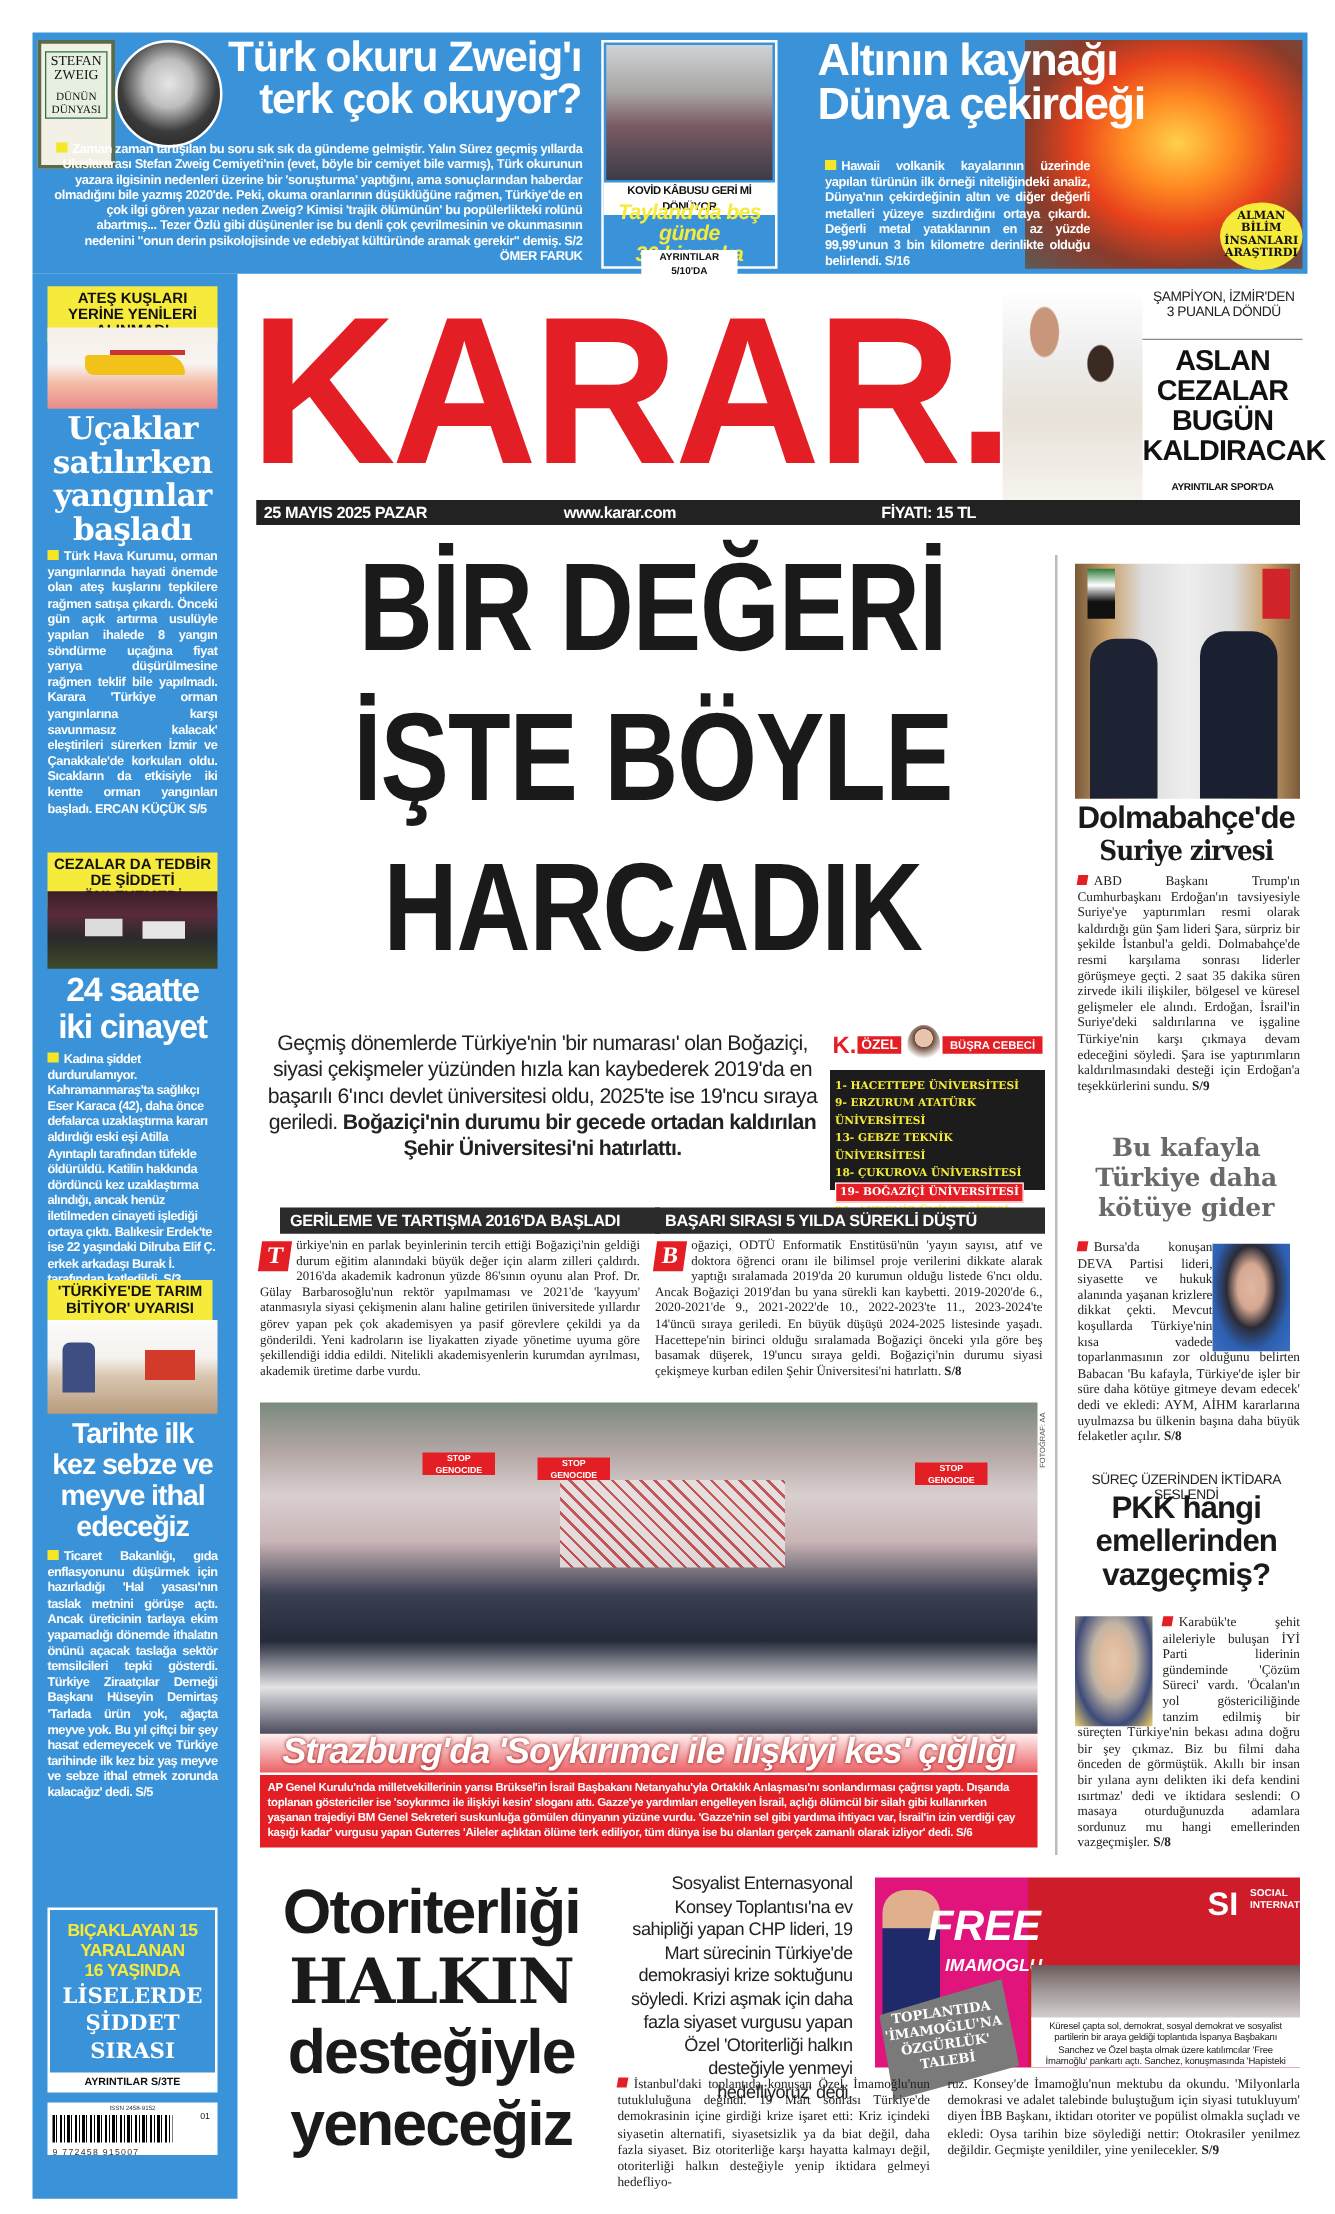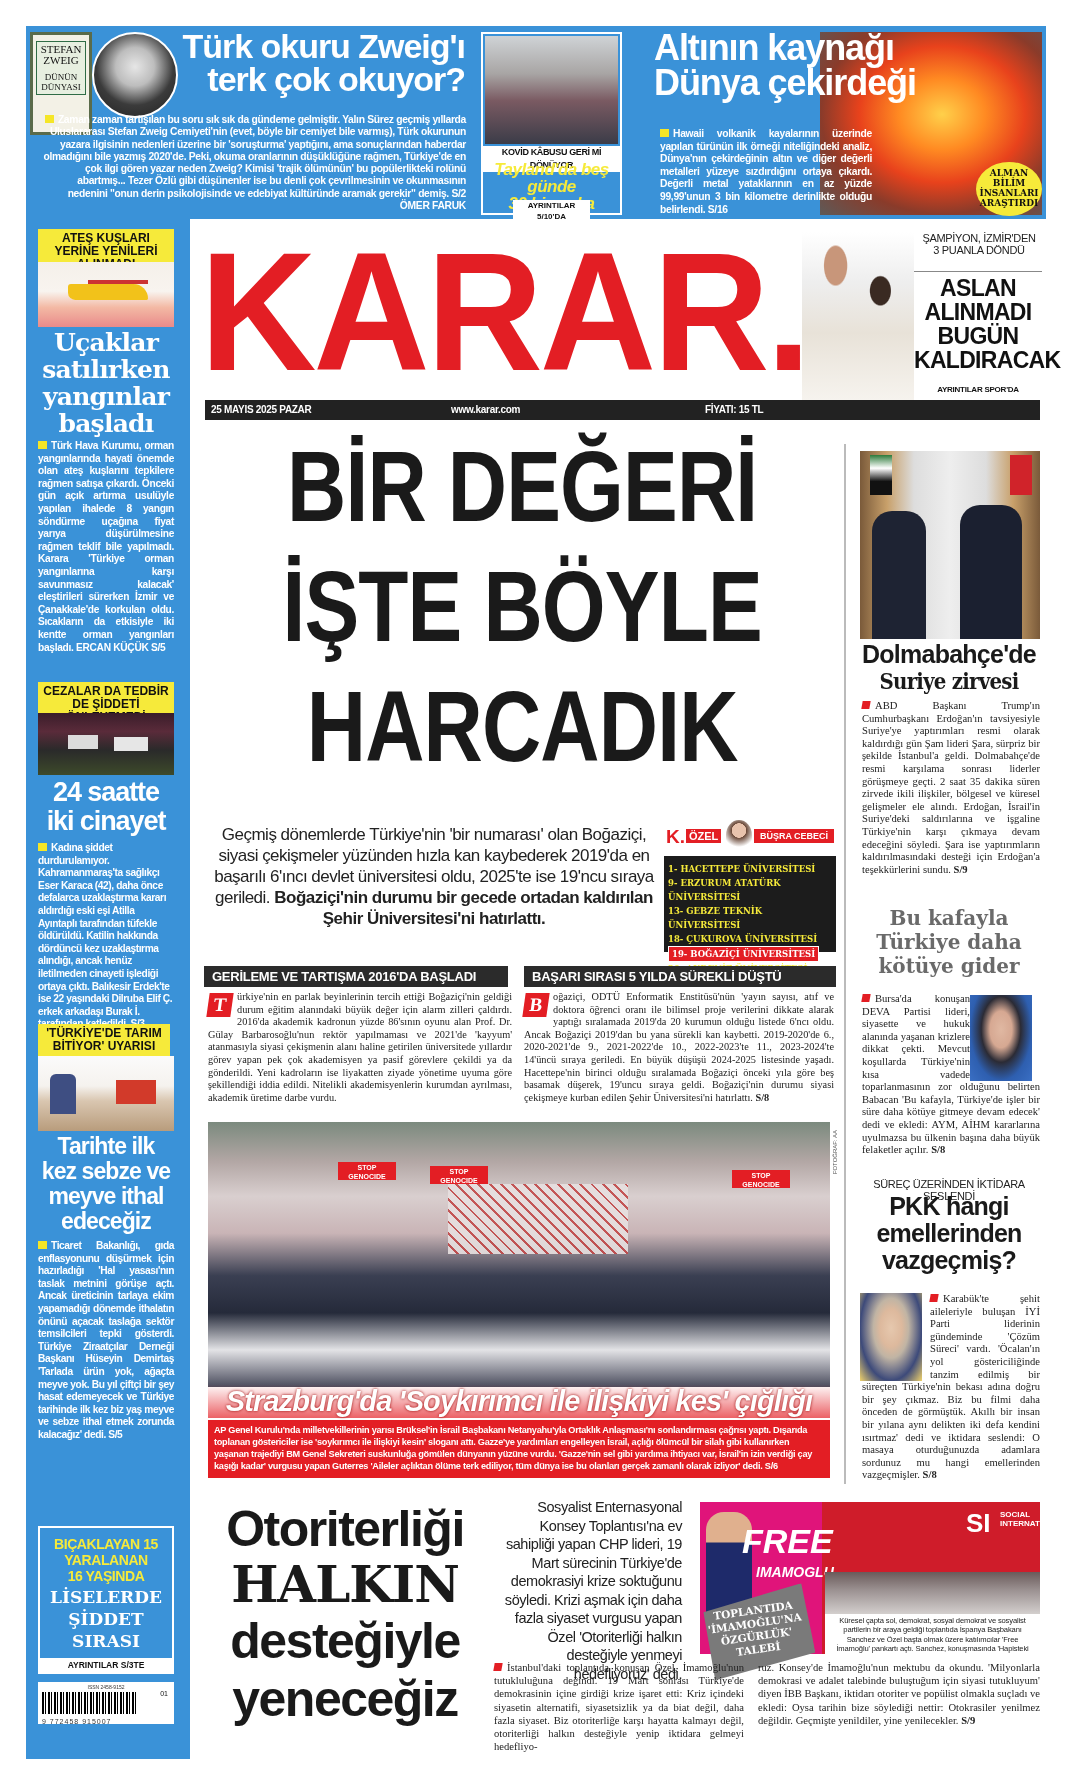--- a/index.html
+++ b/index.html
@@ -63,35 +63,35 @@
   <span>S/16</span>
 </div>
 <div class="abs" style="left:976px;top:162px;width:66px;height:54px;background:#f6ea3a;border-radius:50%;text-align:center;font-family:'DejaVu Serif',serif;font-weight:bold;font-size:9px;line-height:10px;padding-top:6px;color:#111;">
   <div>ALMAN</div>
   <div>BİLİM</div>
   <div>İNSANLARI</div>
   <div>ARAŞTIRDI</div>
 </div>
 
 <div class="abs" style="left:200px;top:232px;width:600px;color:#e31e24;font-family:'Liberation Sans',sans-serif;font-weight:bold;font-size:168px;line-height:160px;letter-spacing:-0.02em;transform:scaleX(0.96);transform-origin:left;">KARAR.</div>
-<div class="abs" style="left:205px;top:400px;width:835px;height:20px;background:#222;color:#fff;font-weight:bold;font-size:10px;line-height:20px;letter-spacing:-0.03em;">
+<div class="abs" style="left:205px;top:400px;width:835px;height:20px;background:#222;color:#fff;font-weight:bold;font-size:13px;line-height:20px;letter-spacing:-0.03em;">
   <span class="abs" style="left:6px">25 MAYIS 2025 PAZAR</span>
   <span class="abs" style="left:246px">www.karar.com</span>
   <span class="abs" style="left:500px">FİYATI: 15 TL</span>
 </div>
 
 <div class="photo" style="left:802px;top:232px;width:112px;height:168px;background:radial-gradient(ellipse at 30% 20%,#c8967a 0,#c8967a 10%,transparent 11%),radial-gradient(ellipse at 70% 35%,#3a2a22 0,#3a2a22 9%,transparent 10%),linear-gradient(180deg,#fff 0,#eee 30%,#e8e2d8 60%,#f6f3ee 100%);"></div>
 <div class="abs cond" style="left:916px;top:232px;width:126px;text-align:center;font-size:11px;line-height:12px;color:#222;">
   <div>ŞAMPİYON, İZMİR'DEN</div>
   <div>3 PUANLA DÖNDÜ</div>
 </div>
 <div class="abs" style="left:914px;top:271px;width:128px;height:1px;background:#888"></div>
 <div class="abs cond" style="left:914px;top:276px;width:128px;text-align:center;font-weight:bold;font-size:23px;line-height:24px;color:#111;">
   <div>ASLAN</div>
-  <div>ALINMADI</div>
+  <div>CEZALAR</div>
   <div>BUGÜN</div>
   <div>KALDIRACAK</div>
 </div>
 <div class="abs" style="left:914px;top:385px;width:128px;text-align:center;font-size:8px;font-weight:bold;letter-spacing:-0.03em">AYRINTILAR SPOR'DA</div>
 
 <div class="abs blue" style="left:26px;top:219px;width:164px;height:1540px;"></div>
 
 <div class="abs ybox" style="left:38px;top:229px;width:136px;">ATEŞ KUŞLARI YERİNE YENİLERİ ALINMADI</div>
 <div class="photo" style="left:38px;top:262px;width:136px;height:65px;background:linear-gradient(180deg,#f5f0ea 0,#f8f4ef 45%,#f3b9a4 70%,#e98a8a 100%);">
   <div class="abs" style="left:30px;top:22px;width:80px;height:16px;background:#f2c21a;border-radius:8px 40px 4px 20px;"></div>
@@ -179,21 +179,21 @@
 
 <div class="abs" style="left:664px;top:856px;width:172px;height:96px;background:#1c1c1c;padding:6px 4px;font-family:'DejaVu Serif',serif;font-weight:bold;font-size:8.5px;line-height:14px;color:#f6ea3a;">
   <div>1- HACETTEPE ÜNİVERSİTESİ</div>
   <div>9- ERZURUM ATATÜRK ÜNİVERSİTESİ</div>
   <div>13- GEBZE TEKNİK ÜNİVERSİTESİ</div>
   <div>18- ÇUKUROVA ÜNİVERSİTESİ</div>
   <div style="background:#e31e24;color:#fff;border:1px solid #fff;display:inline-block;padding:0 3px;">19- BOĞAZİÇİ ÜNİVERSİTESİ</div>
   <div>20- AKDENİZ ÜNİVERSİTESİ</div>
 </div>
 
-<div class="abs darkbar" style="left:204px;top:966px;width:304px;">GERİLEME VE TARTIŞMA 2016'DA BAŞLADI</div>
+<div class="abs darkbar" style="left:224px;top:966px;width:304px;">GERİLEME VE TARTIŞMA 2016'DA BAŞLADI</div>
 <div class="abs serif just" style="left:208px;top:991px;width:304px;font-size:10.3px;line-height:12.6px;color:#222;">
   <span class="dropcap">T</span><span>ürkiye'nin en parlak beyinlerinin tercih ettiği Boğaziçi'nin geldiği durum eğitim alanındaki büyük değer için alarm zilleri çaldırdı. 2016'da akademik kadronun yüzde 86'sının oyunu alan Prof. Dr. Gülay Barbarosoğlu'nun rektör yapılmaması ve 2021'de 'kayyum' atanmasıyla siyasi çekişmenin alanı haline getirilen üniversitede yıllardır görev yapan pek çok akademisyen ya pasif görevlere çekildi ya da gönderildi. Yeni kadroların ise liyakatten ziyade yönetime uyuma göre şekillendiği iddia edildi. Nitelikli akademisyenlerin kurumdan ayrılması, akademik üretime darbe vurdu.</span>
 </div>
 <div class="abs darkbar" style="left:524px;top:966px;width:312px;">BAŞARI SIRASI 5 YILDA SÜREKLİ DÜŞTÜ</div>
 <div class="abs serif just" style="left:524px;top:991px;width:310px;font-size:10.3px;line-height:12.6px;color:#222;">
   <span class="dropcap">B</span><span>oğaziçi, ODTÜ Enformatik Enstitüsü'nün 'yayın sayısı, atıf ve doktora öğrenci oranı ile bilimsel proje verilerini dikkate alarak yaptığı sıralamada 2019'da 20 kurumun olduğu listede 6'ncı oldu. Ancak Boğaziçi 2019'dan bu yana sürekli kan kaybetti. 2019-2020'de 6., 2020-2021'de 9., 2021-2022'de 10., 2022-2023'te 11., 2023-2024'te 14'üncü sıraya geriledi. En büyük düşüşü 2024-2025 listesinde yaşadı. Hacettepe'nin birinci olduğu sıralamada Boğaziçi önceki yıla göre beş basamak düşerek, 19'uncu sıraya geldi. Boğaziçi'nin durumu siyasi çekişmeye kurban edilen Şehir Üniversitesi'ni hatırlattı.</span>
   <b>S/8</b>
 </div>
 
 <div class="photo" style="left:208px;top:1122px;width:622px;height:265px;background:linear-gradient(180deg,#7b8a7e 0,#b3a7a5 15%,#d9cfcf 28%,#c9b4b6 42%,#3a3f52 58%,#252a3a 72%,#e3e3e6 86%,#4a4c5d 100%);">

